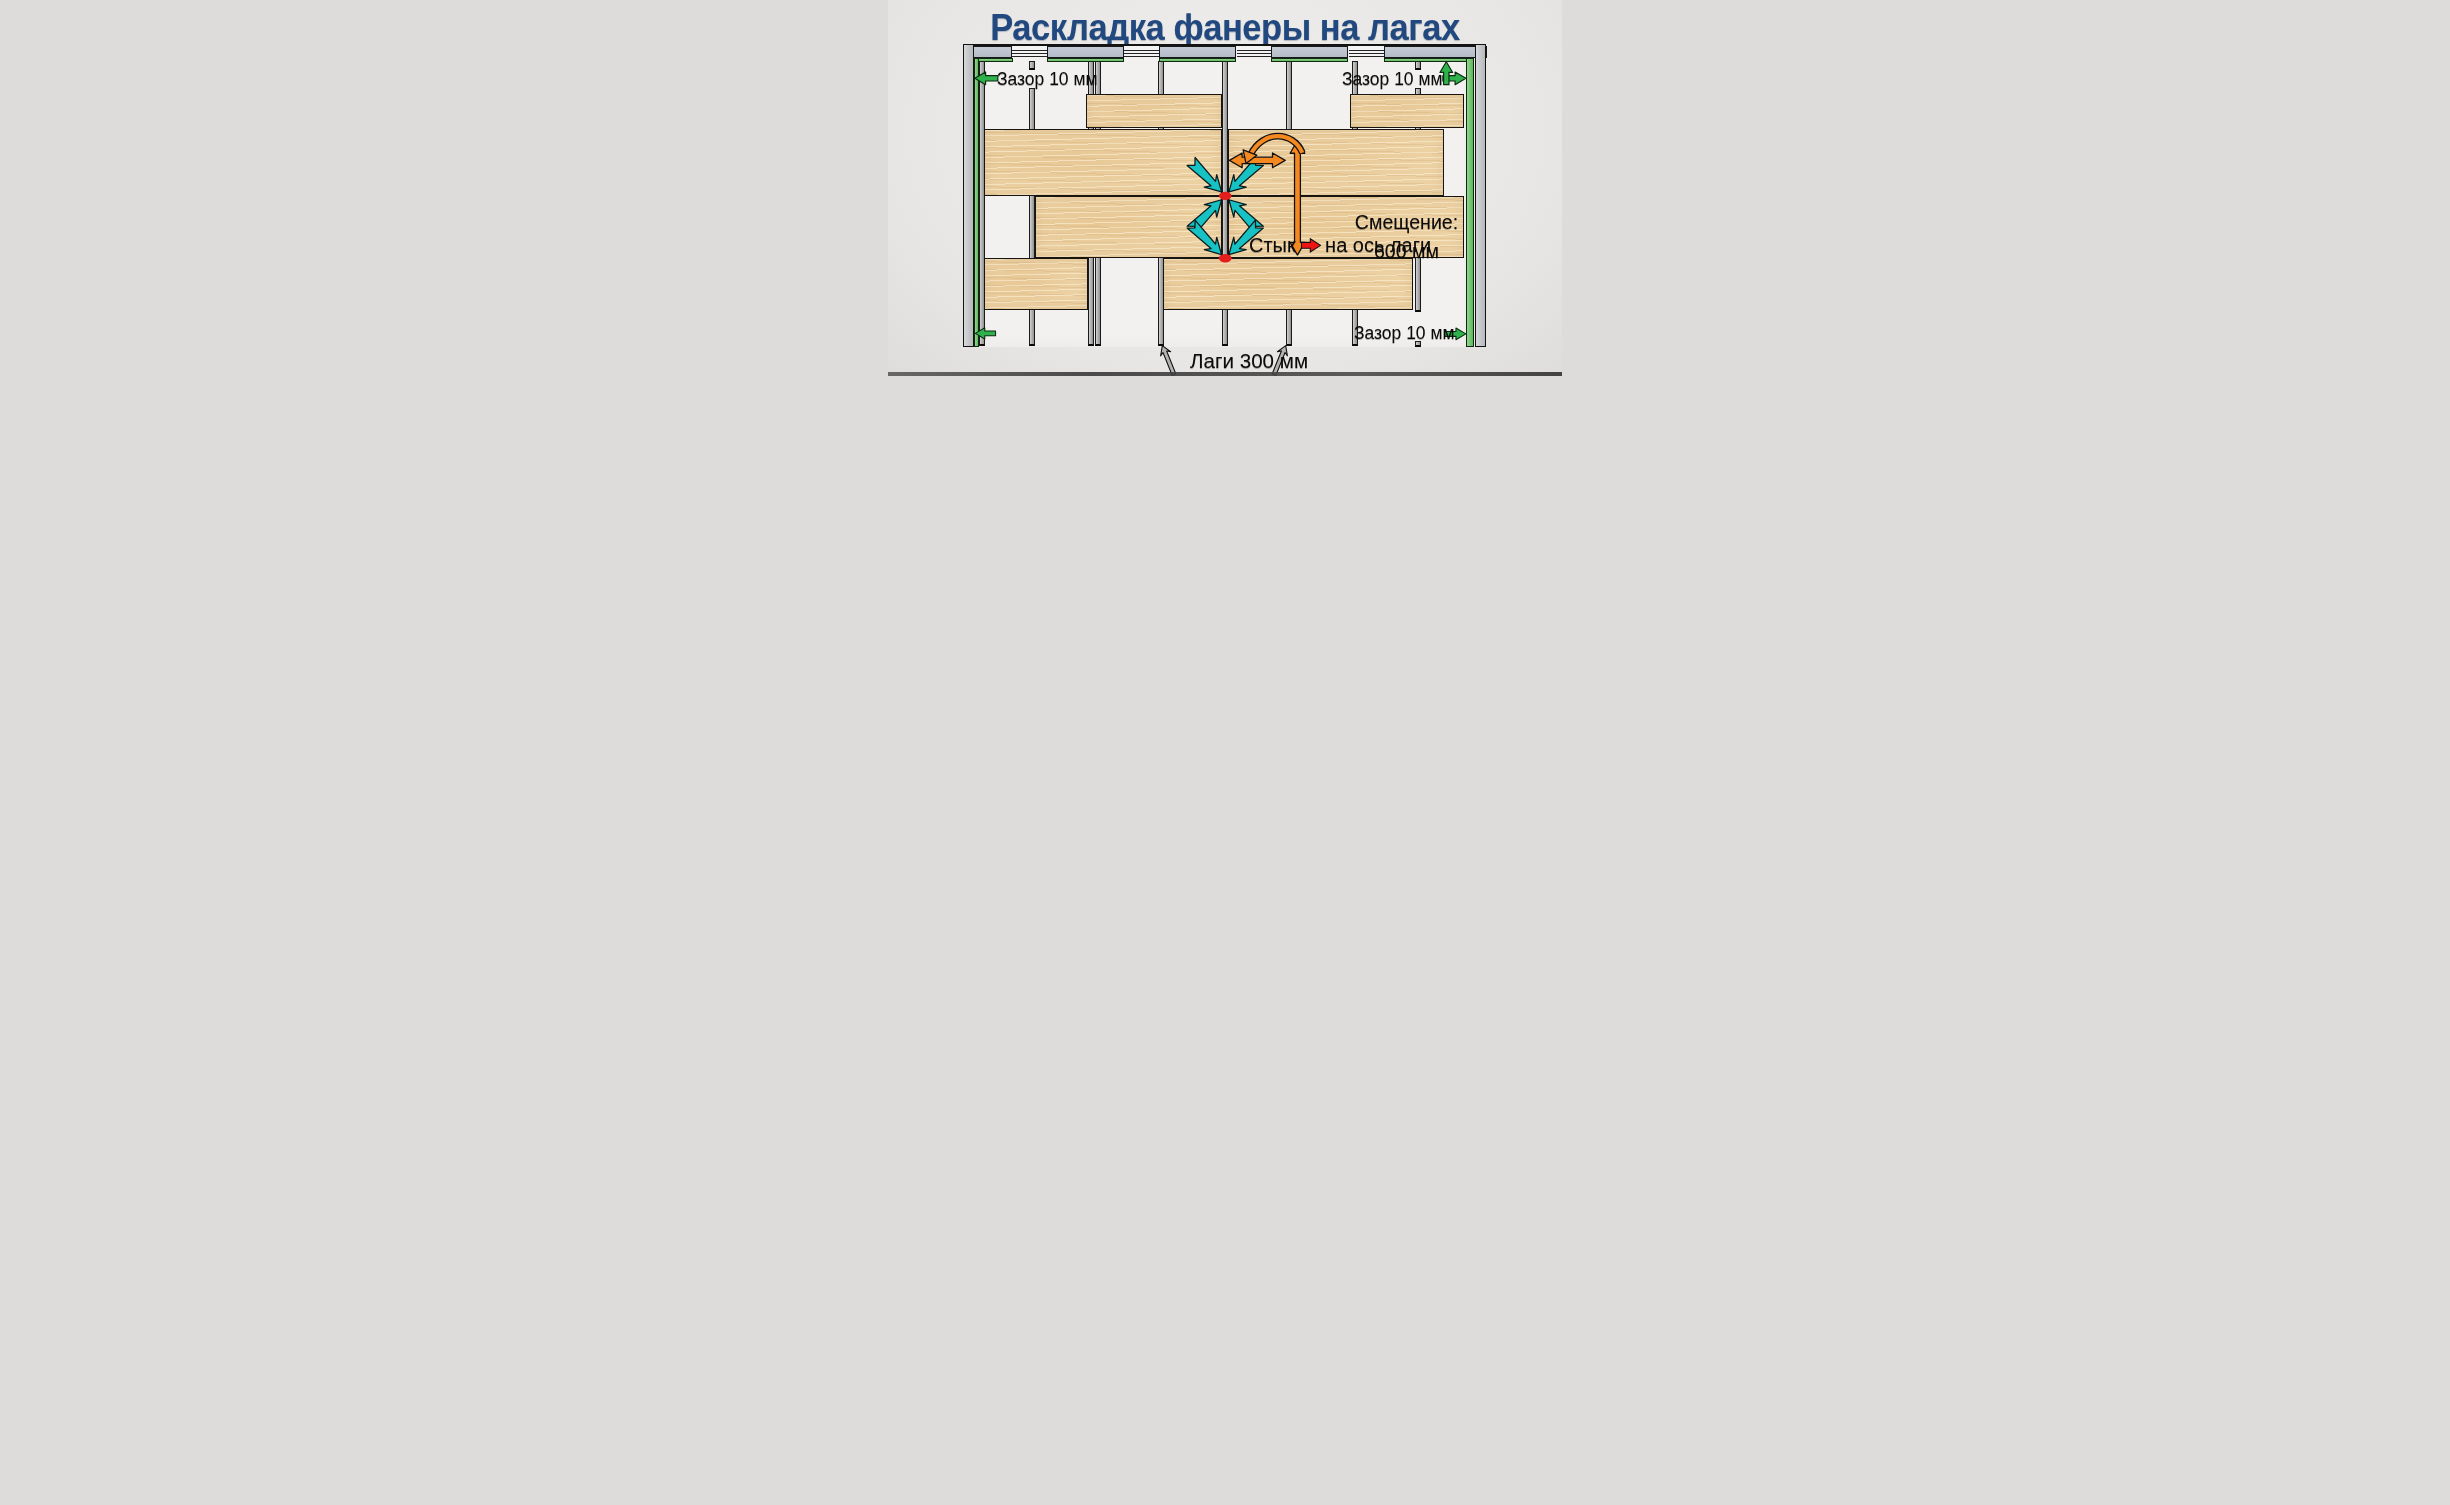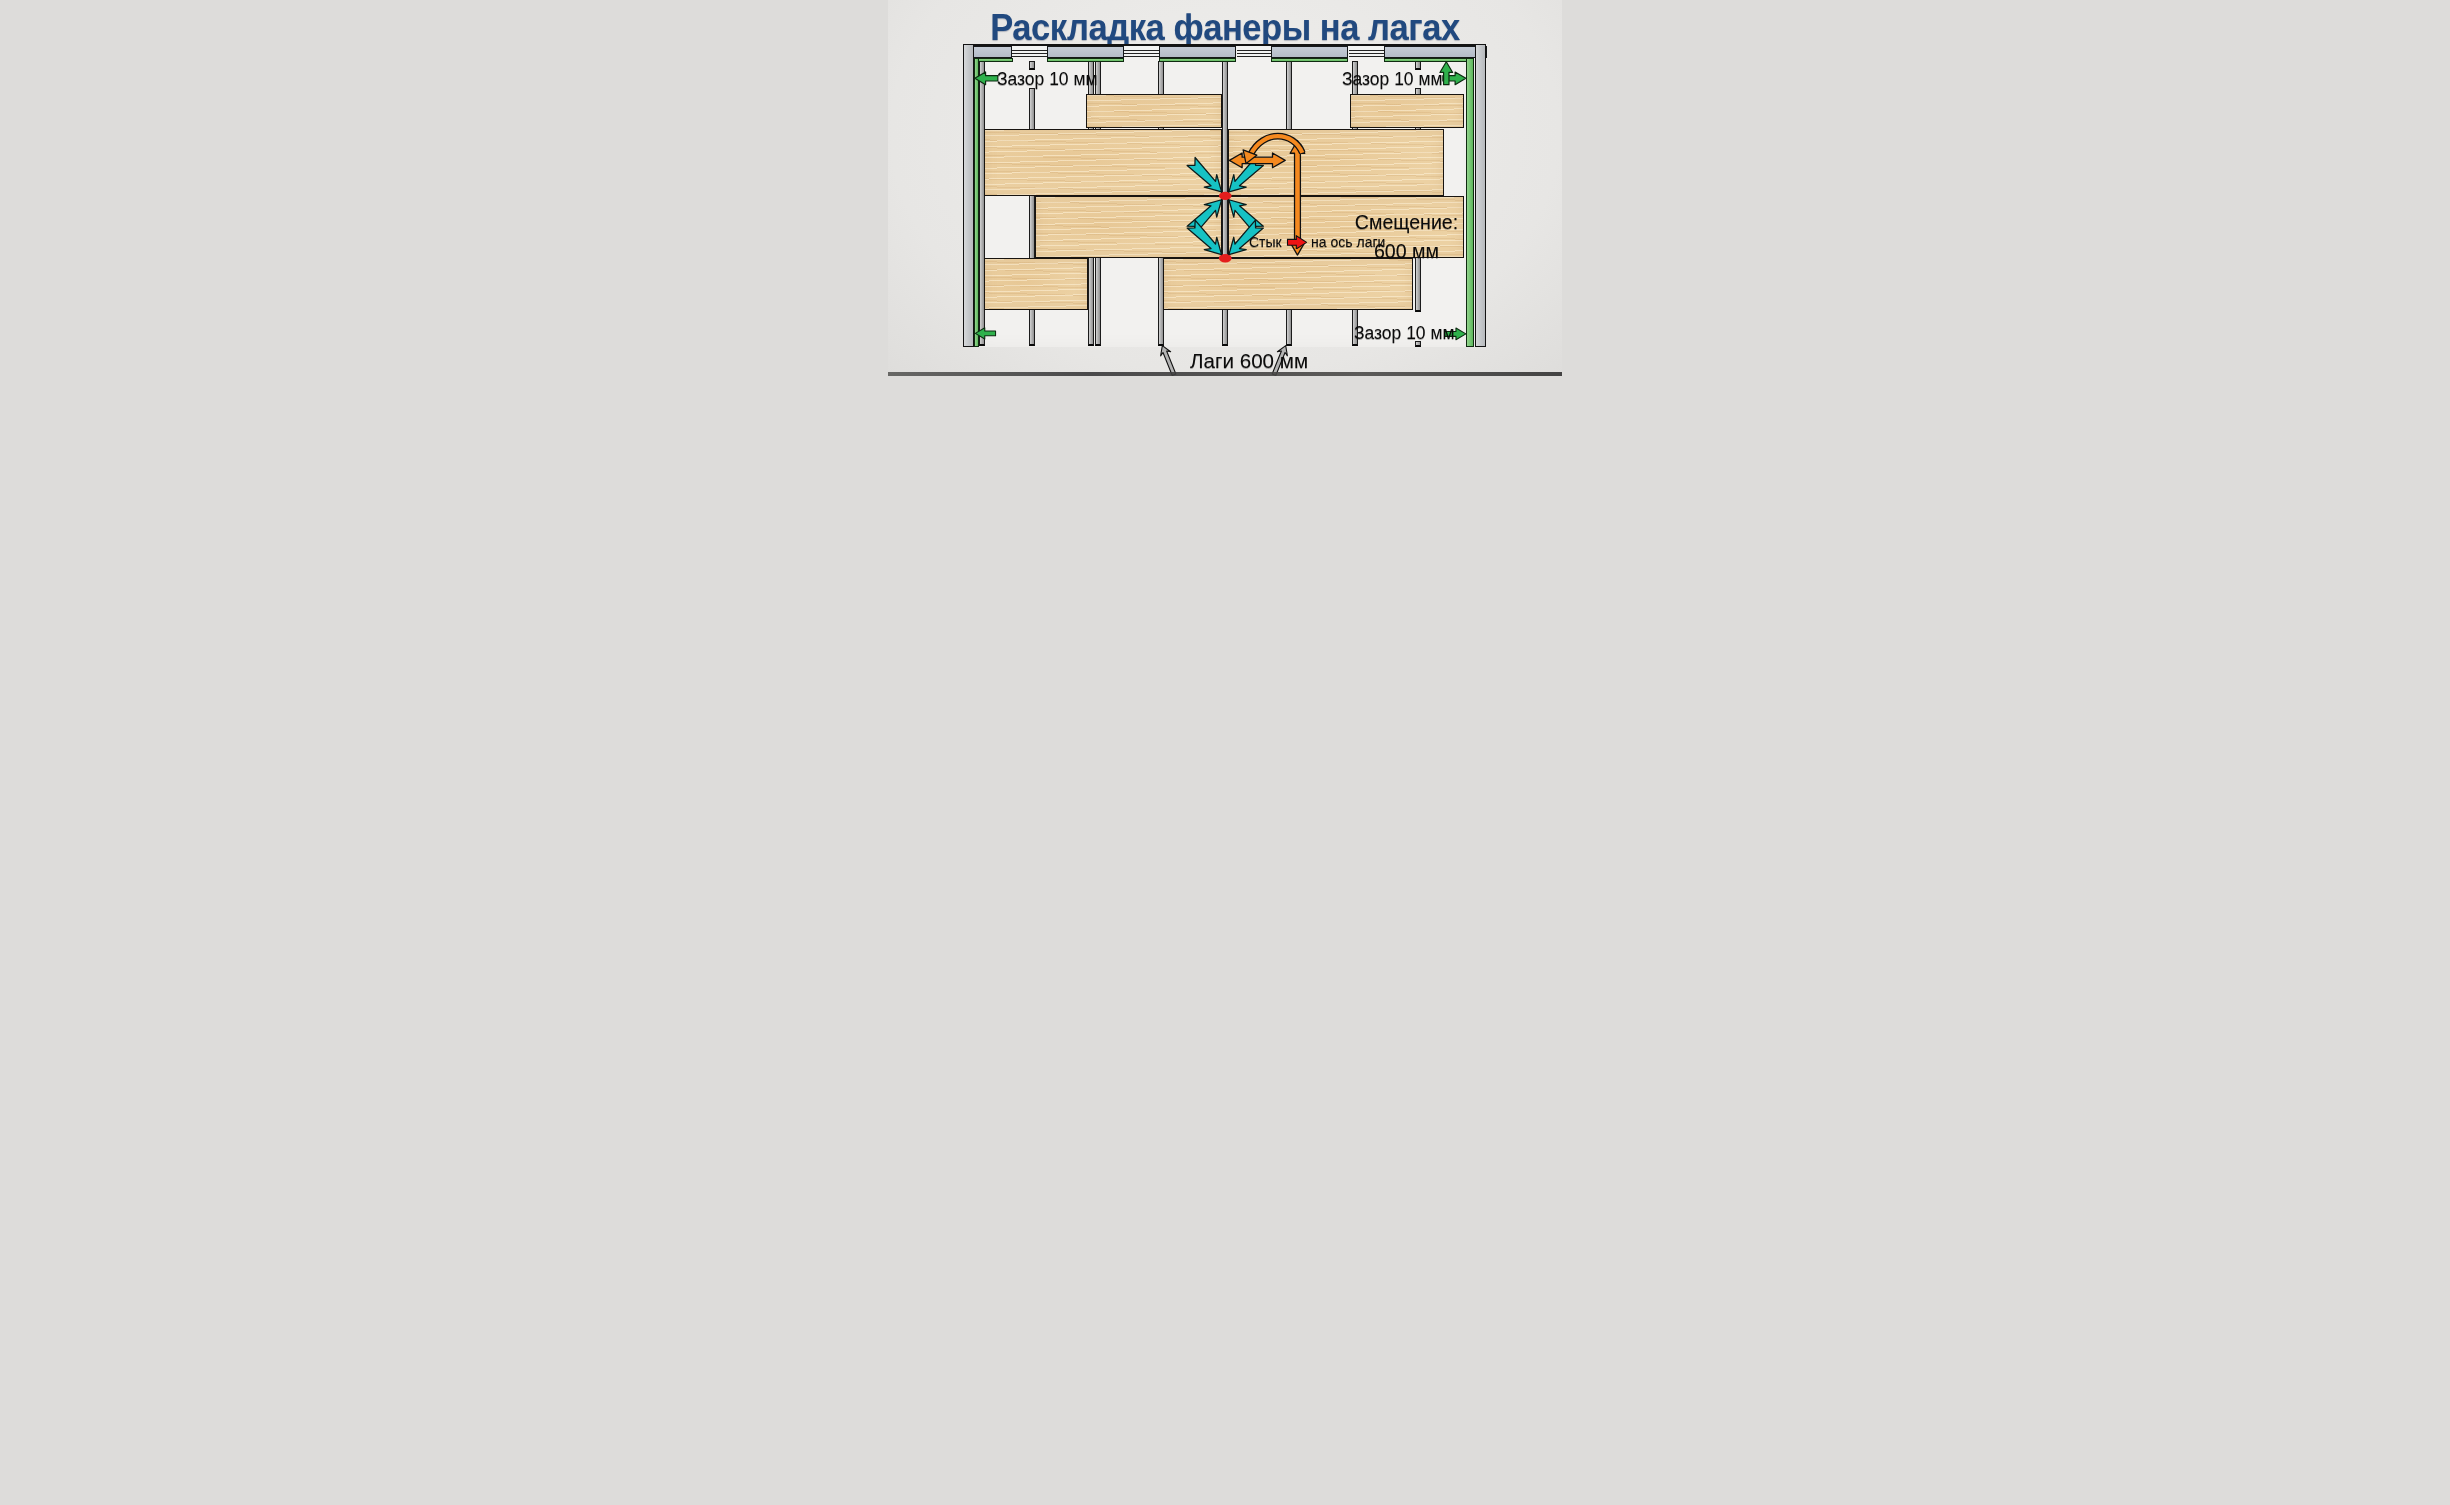--- a/index.html
+++ b/index.html
@@ -25,21 +25,21 @@
     background-image:
       repeating-linear-gradient(178.5deg, rgba(255,243,218,.55) 0 1px, rgba(255,243,218,0) 1px 5.4px),
       repeating-linear-gradient(1.5deg, rgba(186,136,76,.16) 0 1px, rgba(186,136,76,0) 1px 7.8px),
       radial-gradient(ellipse at 35% 45%, rgba(214,166,100,.22), rgba(214,166,100,0) 65%);
     border:1.2px solid #181410;box-sizing:border-box;box-shadow:inset 0 0 12.7px rgba(150,100,50,.12);}
   
   .lbl{color:#0b0b0b;font-size:18px;white-space:nowrap;text-shadow:0 0.5px 0.5px rgba(0,0,0,.3);
        transform:scaleX(.97);transform-origin:left center;}
   #smeshenie{width:127px;text-align:center;font-size:19.6px;line-height:1.5;color:#0b0b0b;
              text-shadow:0 0.5px 0.5px rgba(0,0,0,.3);}
-  #styk-label{display:flex;align-items:center;gap:3.9px;font-size:14px;color:#0b0b0b;
+  #styk-label{display:flex;align-items:center;gap:3.9px;font-size:20px;color:#0b0b0b;
               text-shadow:0 0.5px 0.5px rgba(0,0,0,.3);}
   #lagi-label{font-size:20.6px;color:#0b0b0b;text-shadow:0 0.5px 0.5px rgba(0,0,0,.3);}
   #overlay{left:0;top:0;pointer-events:none;}
   #bottombar{left:0;right:0;bottom:0;height:4.4px;background:linear-gradient(90deg,#5a5a58,#39393a 30%,#4c4b49 70%,#323232);opacity:.9;}
 </style>
 </head>
 <body>
 
 <div id="stage">
   <div id="title" class="abs">Раскладка фанеры на лагах</div>
@@ -129,17 +129,17 @@
   </div>
 
   <div id="styk-label" class="abs" style="left:361px;top:234px;">
     <span>Стык</span>
     <svg width="21.6" height="14.7" viewBox="0 0 44 30">
       <path d="M42 15 L21 28.5 L21 21 L3 21 L3 9 L21 9 L21 1.5 Z" fill="#ee1414" stroke="#111" stroke-width="2.2"></path>
     </svg>
     <span>на ось лаги</span>
   </div>
 
-  <div id="lagi-label" class="abs" style="left:302px;top:349px;">Лаги 600 мм</div>
+  <div id="lagi-label" class="abs" style="left:302px;top:349px;">Лаги 300 мм</div>
 
   <div id="bottombar" class="abs"></div>
 </div>
 
 
 </body></html>

